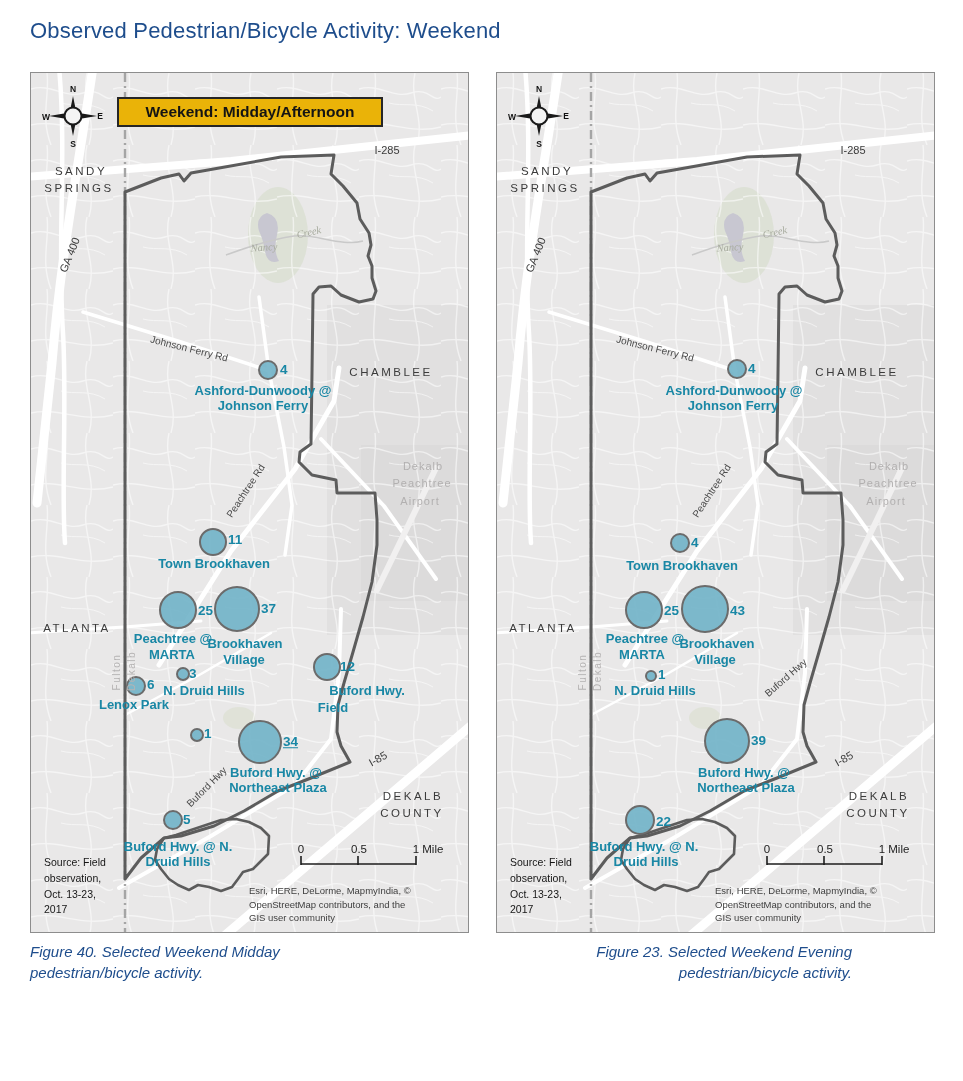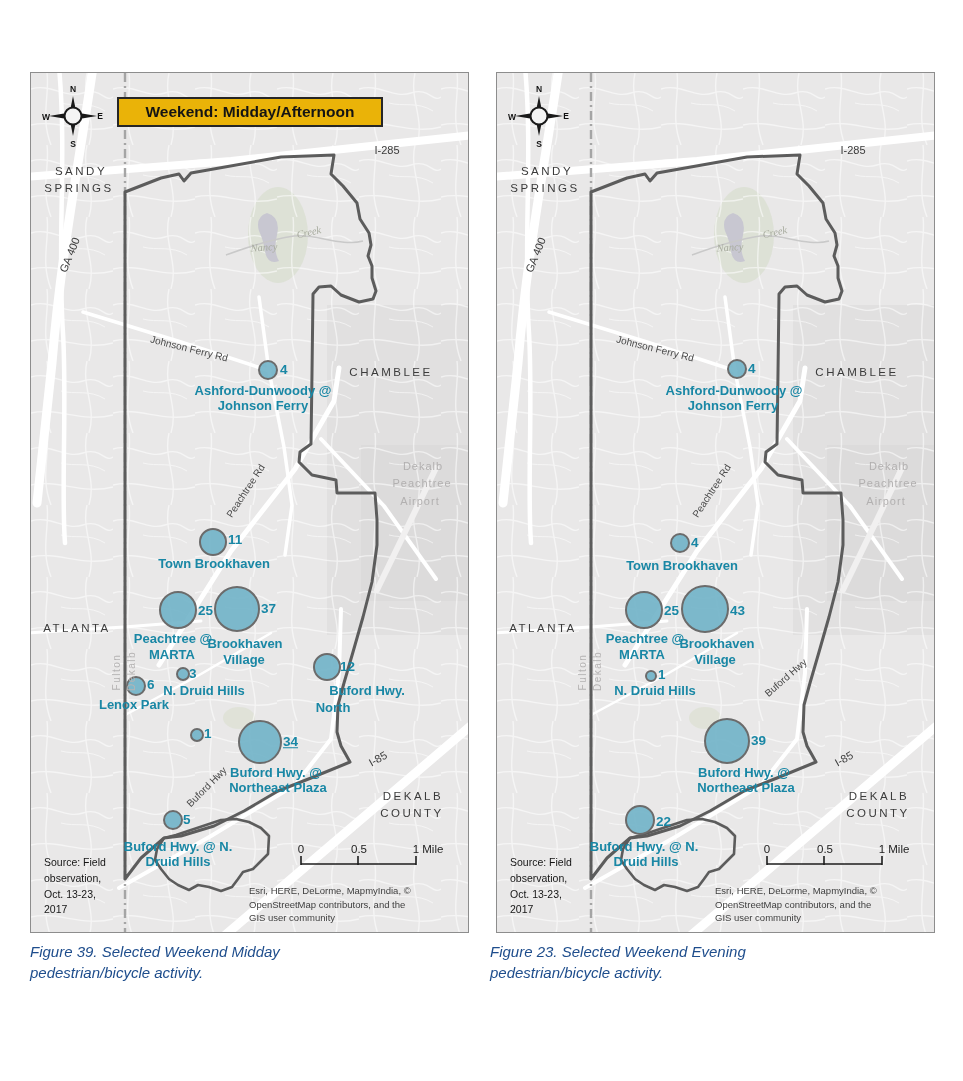--- a/index.html
+++ b/index.html
@@ -30,28 +30,29 @@
         z-index:3;white-space:nowrap;line-height:1;}
   .site-label{position:absolute;font-weight:700;font-size:13px;color:#1987a5;
         z-index:3;white-space:nowrap;line-height:1;}
   .scale-num{position:absolute;font-size:11.5px;color:#1c1c1c;z-index:4;line-height:1;}
   .attr-line{position:absolute;font-size:9.5px;color:#3e3e3e;z-index:4;
         white-space:nowrap;line-height:1;}
   .src-line{position:absolute;font-size:10.5px;color:#161616;z-index:4;
         white-space:nowrap;line-height:1;}
   .caption{position:absolute;top:941px;width:340px;margin:0;font-style:italic;
         font-size:15px;line-height:21px;color:#1e4d8c;}
-  #cap-0{left:30px;} #cap-1{left:490px;}
+  #cap-0{left:30px;} #cap-1{left:512px;text-align:right;}
   .footnote{position:absolute;left:30px;top:1030px;width:925px;margin:0;
         font-style:italic;font-size:15.5px;color:#1e4d8c;}
 </style>
 </head>
 <body>
 
 <div class="page">
+  <h1 class="page-title">Observed Pedestrian/Bicycle Activity: Weekend</h1>
 
   <section class="map-panel" id="map-0">
     <div class="panel-title-box box-0">Weekend: Midday/Afternoon</div>
 
   <svg class="basemap" width="437" height="859" viewBox="0 0 437 859" xmlns="http://www.w3.org/2000/svg">
     <defs>
       <pattern id="streets" width="82" height="72" patternUnits="userSpaceOnUse">
         <g stroke="#ffffff" stroke-width="1.4" fill="none" opacity="0.55">
           <path d="M0,16 C20,10 34,26 52,20 S74,30 82,24"></path>
           <path d="M16,0 C19,22 9,44 20,72"></path>
@@ -149,21 +150,21 @@
       <div class="site-label" style="left: 213px; top: 586px; transform: translate(-50%, -50%);">Village</div>
       <div class="bubble" style="left: 152px; top: 601px; transform: translate(-50%, -50%); height: 14px; width: 14px;"></div>
       <div class="bubble-num" style="left: 158px; top: 601px; transform: translate(0px, -50%);">3</div>
       <div class="site-label" style="left: 173px; top: 617px; transform: translate(-50%, -50%);">N. Druid Hills</div>
       <div class="bubble" style="left: 105px; top: 613px; transform: translate(-50%, -50%); height: 20px; width: 20px;"></div>
       <div class="bubble-num" style="left: 116px; top: 612px; transform: translate(0px, -50%);">6</div>
       <div class="site-label" style="left: 103px; top: 631px; transform: translate(-50%, -50%);">Lenox Park</div>
       <div class="bubble" style="left: 296px; top: 594px; transform: translate(-50%, -50%); height: 28px; width: 28px;"></div>
       <div class="bubble-num" style="left: 309px; top: 594px; transform: translate(0px, -50%);">12</div>
       <div class="site-label" style="left: 300px; top: 617px; transform: translate(-50%, -50%); margin-left: 36px;">Buford Hwy.</div>
-      <div class="site-label" style="left: 302px; top: 634px; transform: translate(-50%, -50%);">North</div>
+      <div class="site-label" style="left: 302px; top: 634px; transform: translate(-50%, -50%);">Field</div>
       <div class="bubble" style="left: 166px; top: 662px; transform: translate(-50%, -50%); height: 14px; width: 14px;"></div>
       <div class="bubble-num" style="left: 173px; top: 661px; transform: translate(0px, -50%);">1</div>
       <div class="bubble" style="left: 229px; top: 669px; transform: translate(-50%, -50%); height: 44px; width: 44px;"></div>
       <div class="bubble-num" style="left: 252px; top: 669px; transform: translate(0px, -50%); text-decoration: underline;">34</div>
       <div class="site-label" style="left: 245px; top: 699px; transform: translate(-50%, -50%);">Buford Hwy. @</div>
       <div class="site-label" style="left: 247px; top: 714px; transform: translate(-50%, -50%);">Northeast Plaza</div>
       <div class="bubble" style="left: 142px; top: 747px; transform: translate(-50%, -50%); height: 20px; width: 20px;"></div>
       <div class="bubble-num" style="left: 152px; top: 747px; transform: translate(0px, -50%);">5</div>
       <div class="site-label" style="left: 147px; top: 773px; transform: translate(-50%, -50%);">Buford Hwy. @ N.</div>
       <div class="site-label" style="left: 147px; top: 788px; transform: translate(-50%, -50%);">Druid Hills</div>
@@ -295,16 +296,16 @@
       <div class="scale-num" style="left: 397px; top: 777px; transform: translate(-50%, -50%);">1 Mile</div>
       <div class="attr-line" style="left: 218px; top: 818px; transform: translate(0px, -50%);">Esri, HERE, DeLorme, MapmyIndia, ©</div>
       <div class="attr-line" style="left: 218px; top: 831.5px; transform: translate(0px, -50%);">OpenStreetMap contributors, and the</div>
       <div class="attr-line" style="left: 218px; top: 845px; transform: translate(0px, -50%);">GIS user community</div>
       <div class="src-line" style="left: 13px; top: 789px; transform: translate(0px, -50%);">Source: Field</div>
       <div class="src-line" style="left: 13px; top: 804.8px; transform: translate(0px, -50%);">observation,</div>
       <div class="src-line" style="left: 13px; top: 820.6px; transform: translate(0px, -50%);">Oct. 13-23,</div>
       <div class="src-line" style="left: 13px; top: 836.4px; transform: translate(0px, -50%);">2017</div>
     </section>
 
-  <p class="caption" id="cap-0">Figure 39. Selected Weekend Midday pedestrian/bicycle activity.</p>
+  <p class="caption" id="cap-0">Figure 40. Selected Weekend Midday pedestrian/bicycle activity.</p>
   <p class="caption" id="cap-1">Figure 23. Selected Weekend Evening pedestrian/bicycle activity.</p>
 
 </div>
 
 </body></html>

